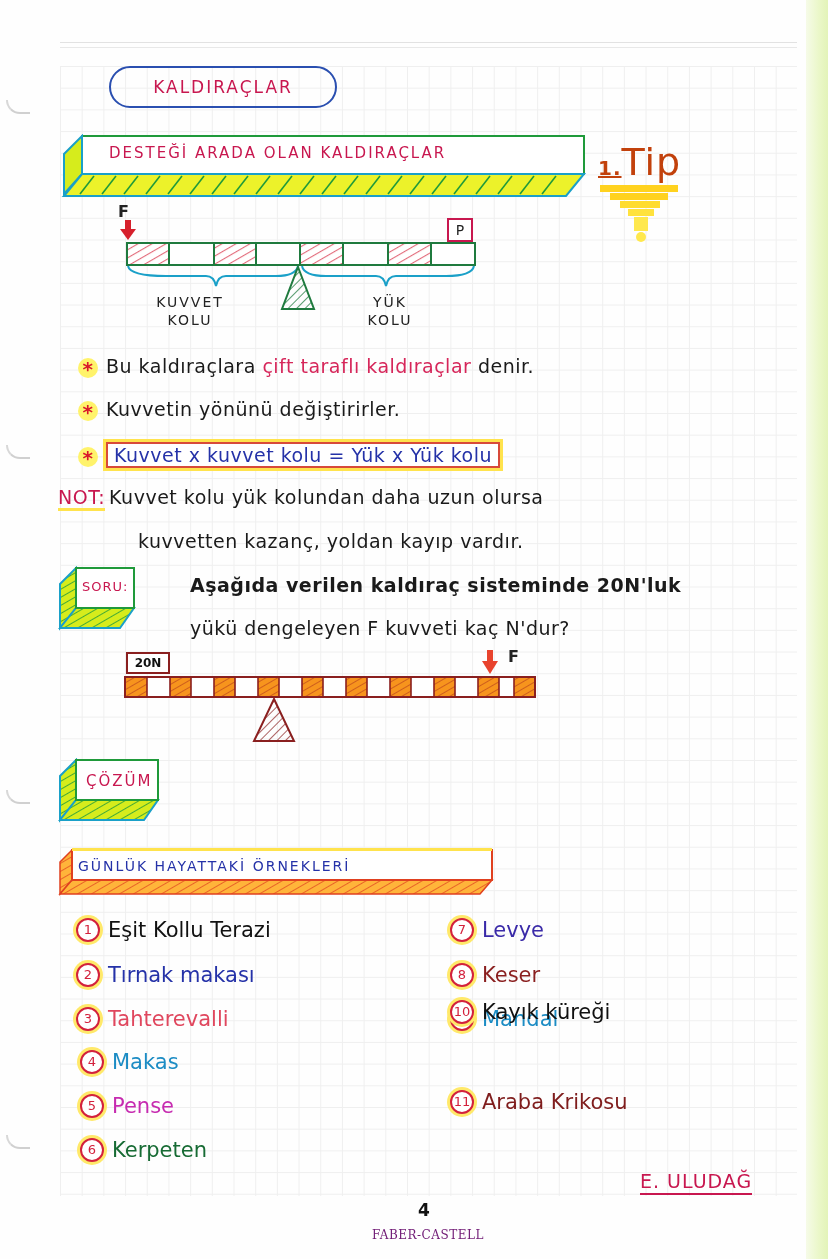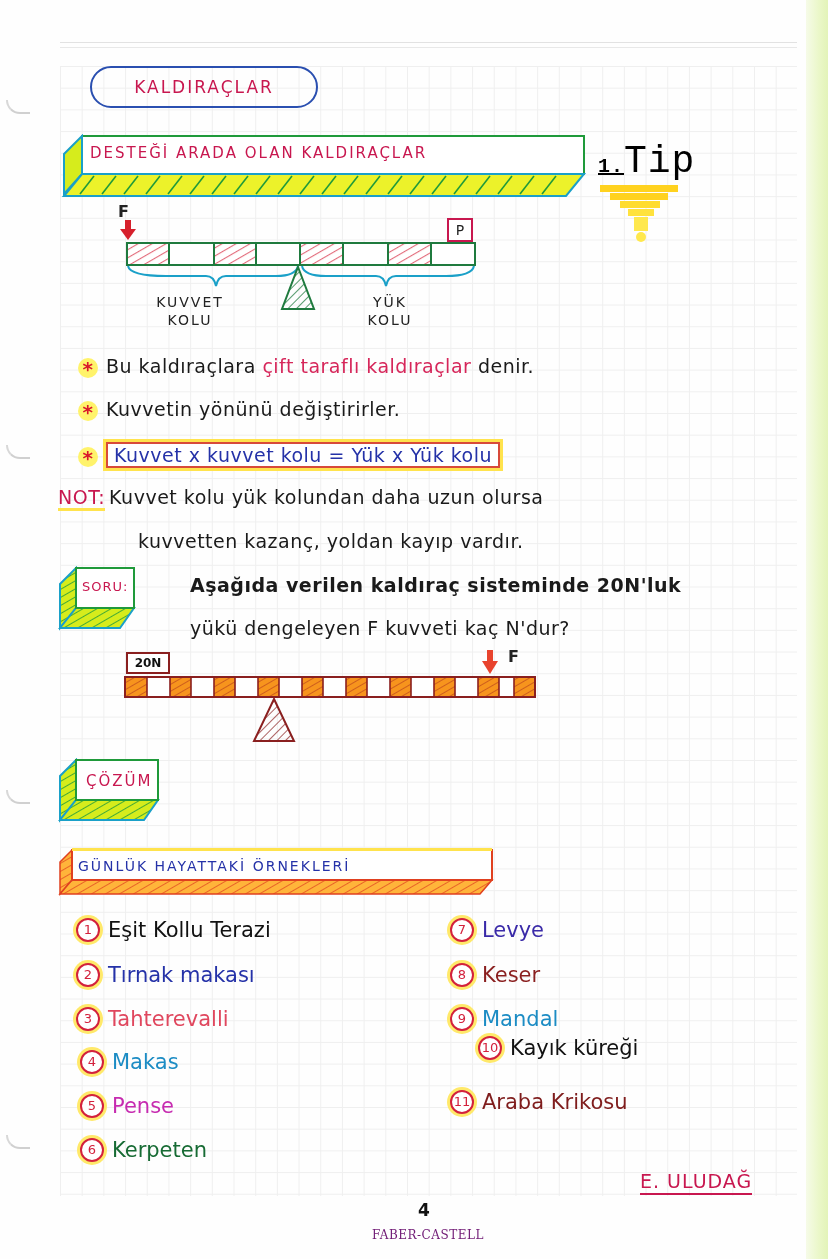--- a/index.html
+++ b/index.html
@@ -24,36 +24,36 @@
   .top-rule {
     position: absolute; left: 60px; top: 42px; width: 737px; height: 6px;
     border-top: 1px solid #e2e2e2; border-bottom: 1px solid #e8e8e8;
   }
   .binder-hole {
     position: absolute; left: 6px; width: 24px; height: 14px;
     border-bottom: 2px solid #d0d0d0; border-left: 2px solid #d8d8d8;
     border-radius: 0 0 0 18px;
   }
 
-  .hand { font-family: "DejaVu Sans", sans-serif; letter-spacing: 1px; }
+  .hand { font-family: "DejaVu Sans", sans-serif; letter-spacing: 1px; margin-left: 19px; }
 
   
   .title-cloud {
     position: absolute; left: 90px; top: 66px; width: 228px; height: 42px;
     border: 2px solid #2a4fb0; border-radius: 22px;
     display: flex; align-items: center; justify-content: center;
     color: #c8174f; font-size: 17px; letter-spacing: 2px;
   }
 
   
   .box3d { position: absolute; }
 
   .tip-label {
     position: absolute; left: 598px; top: 140px;
-    color: #000000; font-size: 26px; font-weight: bold; letter-spacing: 1px; font-family: Liberation Mono, monospace;
+    color: #c2410c; font-size: 26px; font-weight: bold; letter-spacing: 1px;
   }
   .tip-num { font-size: 20px; text-decoration: underline; }
   .tip-big { font-size: 38px; font-weight: normal; }
 
   .lbl { position: absolute; font-size: 14px; letter-spacing: 2px; color: #222; text-align: center; line-height: 18px; }
 
   .line {
     position: absolute; font-size: 19px; color: #1a1a1a; white-space: nowrap; letter-spacing: 0.5px;
   }
   .star {
@@ -349,21 +349,21 @@
       <span style="color:#3a2aa8">Levye</span>
     </div>
     <div class="item" style="left:450px;top:963px;">
       <span class="num">8</span>
       <span style="color:#8a1f1f">Keser</span>
     </div>
     <div class="item" style="left:450px;top:1007px;">
       <span class="num">9</span>
       <span style="color:#1c8cc4">Mandal</span>
     </div>
-    <div class="item" style="left:450px;top:1036px;margin-left:28px;">
+    <div class="item" style="left:450px;top:1000px;">
       <span class="num">10</span>
       <span style="color:#111">Kayık küreği</span>
     </div>
     <div class="item" style="left:450px;top:1090px;">
       <span class="num">11</span>
       <span style="color:#7f1d1d">Araba Krikosu</span>
     </div>
   </div>
 
   <div class="signature">E. ULUDAĞ</div>

